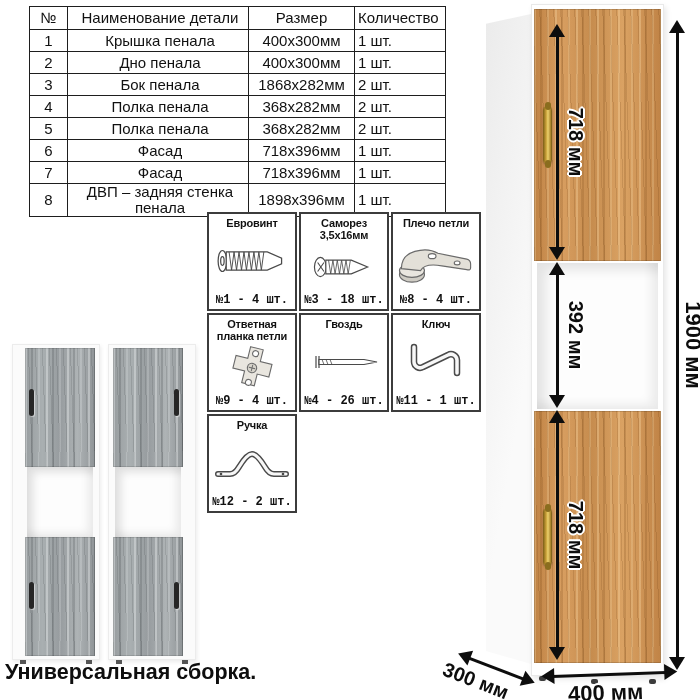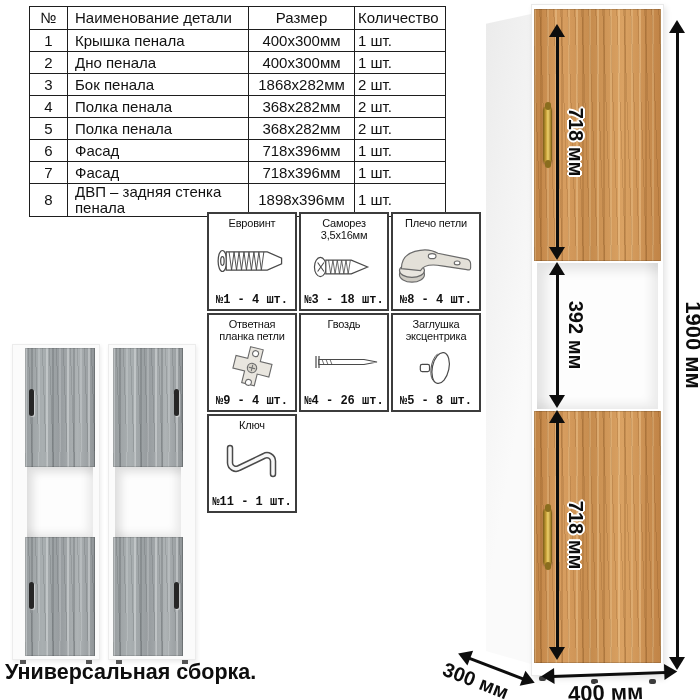--- a/index.html
+++ b/index.html
@@ -6,30 +6,30 @@
   body{width:700px;height:700px;position:relative;background:#fff;overflow:hidden;
        font-family:"Liberation Sans", sans-serif;color:#111;}
 
   
   #parts-table{position:absolute;left:29px;top:6px;border-collapse:collapse;table-layout:fixed;
                width:392px;font-size:15px;color:#111;}
   #parts-table th,#parts-table td{border:1.6px solid #1e1e1e;padding:0 3px;height:21px;
                line-height:1.05;font-weight:400;overflow:hidden;}
   #parts-table th{height:22px;}
   .c-num{width:31px;text-align:center;}
-  .c-name{width:170px;text-align:left;padding-left:7px !important;}
+  .c-name{width:170px;text-align:center;padding-left:7px !important;}
   .c-size{width:99px;text-align:center;}
   .c-qty{width:84px;text-align:left;}
 
   
   #hw-grid{position:absolute;left:207px;top:212px;display:grid;
            grid-template-columns:repeat(3,90px);grid-auto-rows:99px;gap:2px;}
   .hw-cell{border:2px solid #3c3c3c;background:#fff;display:flex;flex-direction:column;
            align-items:center;justify-content:space-between;padding:3px 1px 2px;box-sizing:border-box;}
-  .hw-title{font-size:11px;font-weight:400;text-align:center;line-height:1.12;letter-spacing:-0.2px;}
+  .hw-title{font-size:11px;font-weight:700;text-align:center;line-height:1.12;letter-spacing:-0.2px;}
   .hw-count{font-size:12px;font-weight:700;font-family:Liberation Mono, monospace;}
   .hw-icon{flex:1;display:flex;align-items:center;justify-content:center;width:100%;}
 
   
   .oak{background-color:#c88c4e;background-image:
     repeating-linear-gradient(90deg,
       rgba(255,226,178,.30) 0 2px, rgba(0,0,0,0) 2px 6px,
       rgba(122,72,22,.22) 6px 8px, rgba(0,0,0,0) 8px 13px,
       rgba(255,236,192,.20) 13px 15px, rgba(0,0,0,0) 15px 21px),
     repeating-linear-gradient(88deg, rgba(108,62,18,.18) 0 1px, rgba(0,0,0,0) 1px 7px),
@@ -231,47 +231,46 @@
           <g stroke="#4a4a4a" fill="#fff" stroke-width="1.2">
         <path d="M12 7 v12 M15 7 v12" fill="none"></path>
         <path d="M15 10.5 H60 L73 13 L60 15.5 H15 Z"></path>
         <path d="M18 10.5 l2 5 M22 10.5 l2 5 M26 10.5 l2 5" stroke-width="0.8" fill="none"></path>
       </g>
         </svg>
     </div>
     <div class="hw-count">№4 - 26 шт.</div>
   </div>
 
-  <div class="hw-cell">
-    <div class="hw-title">Заглушка эксцентрика</div>
-    <div class="hw-icon">
-      <svg width="64" height="48" viewBox="0 0 64 52">
-          <g stroke="#4a4a4a" fill="#fff" stroke-width="1.3">
-        <rect x="15" y="22" width="10" height="8" rx="2"></rect>
-        <ellipse cx="37" cy="26" rx="9" ry="17" transform="rotate(12 37 26)"></ellipse>
-        <path d="M34 10.5 a9 17 12 0 0 -3 31" fill="none" stroke-width="1"></path>
-      </g>
-        </svg>
-    </div>
-    <div class="hw-count">№5 - 8 шт.</div>
-  </div>
 
 
 
   <div class="hw-cell">
     <div class="hw-title">Ключ</div>
     <div class="hw-icon">
       <svg width="80" height="50" viewBox="0 0 80 50">
         <path d="M18 10 v15 a6 6 0 0 0 9 5 l25 -12 a6 6 0 0 1 9 5 v13" fill="none" stroke="#4a4a4a" stroke-width="6.5" stroke-linecap="round" stroke-linejoin="round"></path>
         <path d="M18 10 v15 a6 6 0 0 0 9 5 l25 -12 a6 6 0 0 1 9 5 v13" fill="none" stroke="#f7f7f7" stroke-width="3.5" stroke-linecap="round" stroke-linejoin="round"></path>
       </svg>
     </div>
     <div class="hw-count">№11 - 1 шт.</div>
   </div>
 
+  <div class="hw-cell">
+    <div class="hw-title">Ручка</div>
+    <div class="hw-icon">
+      <svg width="84" height="40" viewBox="0 0 84 40">
+        <path d="M8 31 h12 q5 0 9 -7 q8 -13 13 -13 t13 13 q4 7 9 7 h12" fill="none" stroke="#4a4a4a" stroke-width="6" stroke-linecap="round"></path>
+        <path d="M8 31 h12 q5 0 9 -7 q8 -13 13 -13 t13 13 q4 7 9 7 h12" fill="none" stroke="#f7f7f7" stroke-width="3.2" stroke-linecap="round"></path>
+        <circle cx="11" cy="31" r="1.3" fill="#4a4a4a"></circle>
+          <circle cx="73" cy="31" r="1.3" fill="#4a4a4a"></circle>
+      </svg>
+    </div>
+    <div class="hw-count">№12 - 2 шт.</div>
+  </div>
 </div>
 
 <div id="mini-cabs">
   <div class="mini-cab" style="left:4px;">
     <div class="m-door top groak" style="left:13px;"></div>
     <div class="m-niche" style="left:15px;"></div>
     <div class="m-door bot groak" style="left:13px;"></div>
     <div class="m-handle" style="left:17px;top:45px;"></div>
     <div class="m-handle" style="left:17px;top:238px;"></div>
     <div class="m-foot" style="left:8px;"></div>

